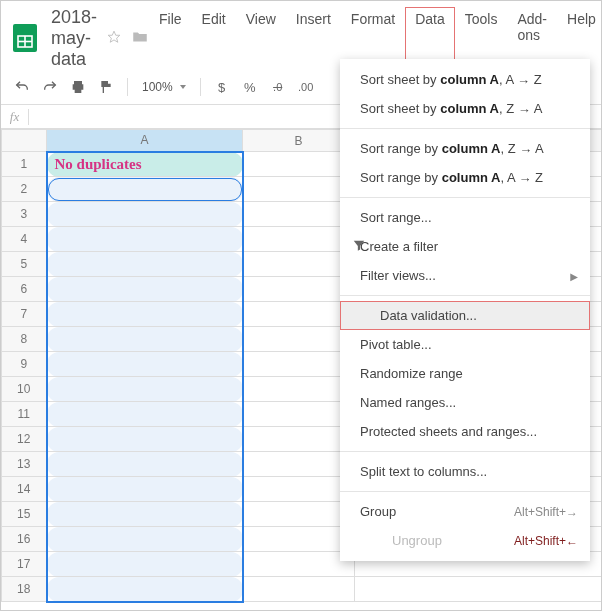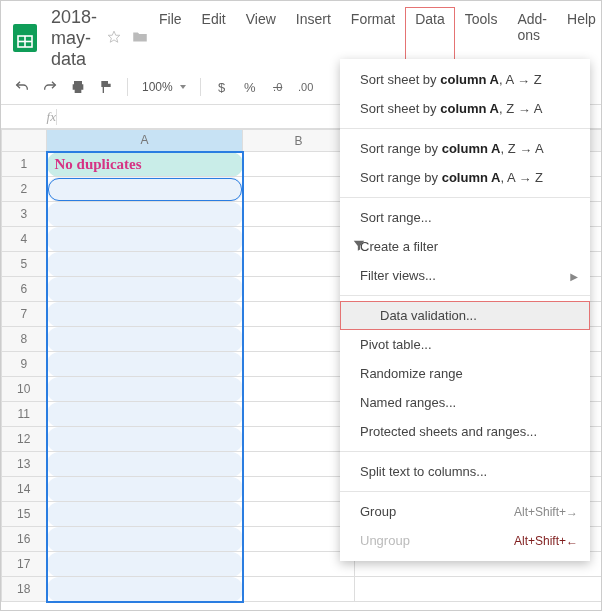--- a/index.html
+++ b/index.html
@@ -37,21 +37,21 @@
     padding:6px 10px;
     border-bottom:1px solid #ddd;
     color:#777;
   }
   .tbtn { width:22px; height:22px; display:flex; align-items:center; justify-content:center; cursor:pointer;}
   .tsep { width:1px; height:18px; background:#ddd; margin:0 4px;}
   .zoom { font-size:12px; color:#555; padding:0 4px; display:flex; align-items:center; gap:4px;}
   .tglyph { font-size:13px; color:#666;}
   .arrow-down { width:0;height:0;border-left:3px solid transparent;border-right:3px solid transparent;border-top:4px solid #888; display:inline-block; margin-left:3px;}
   .fx-row { display:flex; align-items:center; border-bottom:1px solid #ddd; height:24px;}
-  .fx-label { width:56px; text-align:right; font-style:italic; color:#aaa; font-size:13px; border-right:1px solid #ddd; font-family: Georgia, serif;}
+  .fx-label { width:28px; text-align:center; font-style:italic; color:#aaa; font-size:13px; border-right:1px solid #ddd; font-family: Georgia, serif;}
   .fx-input { flex:1; padding:0 6px; font-size:13px; color:#333;}
   .sheet-area { position:relative; }
   table.sheet { border-collapse:collapse; width:100%; table-layout:fixed;}
   table.sheet th, table.sheet td {
     border:1px solid #ddd;
     font-size:12px;
     color:#777;
     height:25px;
   }
   table.sheet th.rowh { width:44px; background:#f7f7f7; text-align:center; font-weight:normal;}
@@ -87,21 +87,21 @@
     font-size:13px;
     color:#444;
   }
   .dropdown .ditem {
     padding:7px 14px 7px 20px;
     position:relative;
     cursor:pointer;
     white-space:nowrap;
   }
   .dropdown .ditem.highl { background:#eee; border:1px solid #e57373; padding:6px 13px 6px 39px;}
-  .dropdown .ditem.disabled { color:#bbb; }
+  .dropdown .ditem.disabled { color:#bbb;margin-left:32px; }
   .dropdown .dsep { height:1px; background:#e4e4e4; margin:5px 0;}
   .dropdown .dicon { position:absolute; left:12px; top:50%; transform:translateY(-50%); }
   .dropdown .submenu-arrow { position:absolute; right:12px; top:50%; transform:translateY(-50%); font-size:10px; color:#888;}
   .dropdown .shortcut { position:absolute; right:12px; top:50%; transform:translateY(-50%); color:#888; font-size:12px;}
   .dropdown .ditem.disabled .shortcut { color:#7f1d1d;}
   b.menub { font-weight:bold; color:#222;}
 </style>
 </head>
 <body>
 

